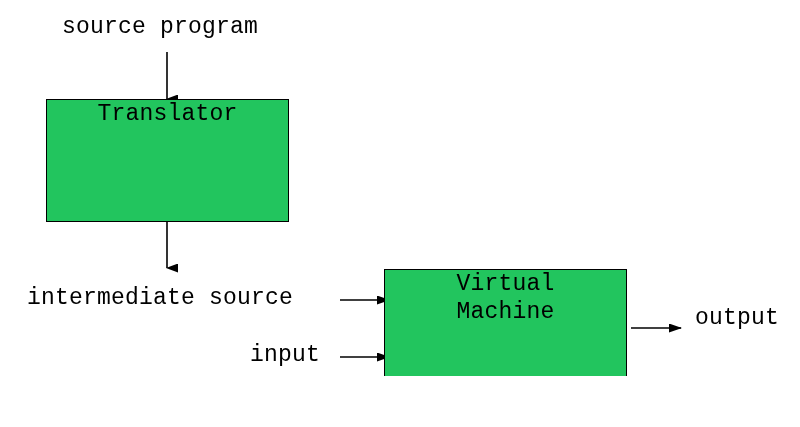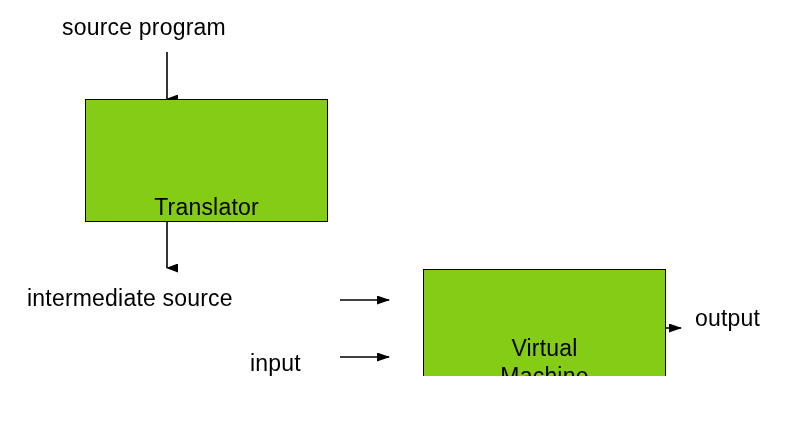--- a/index.html
+++ b/index.html
@@ -6,40 +6,39 @@
     margin: 0;
     padding: 0;
     background: #ffffff;
   }
   #canvas {
     position: relative;
     width: 800px;
     height: 376px;
     background: #ffffff;
     overflow: hidden;
-    font-family: Liberation Sans, sans-serif;
+    font-family: Liberation Mono, monospace;
     color: #000000;
   }
   .svg-layer {
     position: absolute;
     left: 0;
     top: 0;
     width: 800px;
     height: 427px;
   }
   .node-box {
     position: absolute;
     border: 1.6px solid #000000;
-    background: #84cc16;
+    background: #22c55e;
     box-sizing: border-box;
     display: flex;
-    align-items: flex-end;
+    align-items: flex-start;
     justify-content: center;
     text-align: center;
-    margin-left: 39px;
   }
   .node-label {
     font-size: 23px;
     line-height: 1.22;
     letter-spacing: 0.2px;
     white-space: pre-line;
   }
   .free-label {
     position: absolute;
     font-size: 23px;
@@ -62,21 +61,21 @@
   #label-source-program {
     left: 62px;
     top: 16px;
   }
   #label-intermediate-program {
     left: 27px;
     top: 287px;
   }
   #label-input {
     left: 250px;
-    top: 352px;
+    top: 344px;
   }
   #label-output {
     left: 695px;
     top: 307px;
   }
 </style>
 </head>
 <body>
 
 <div id="canvas">

